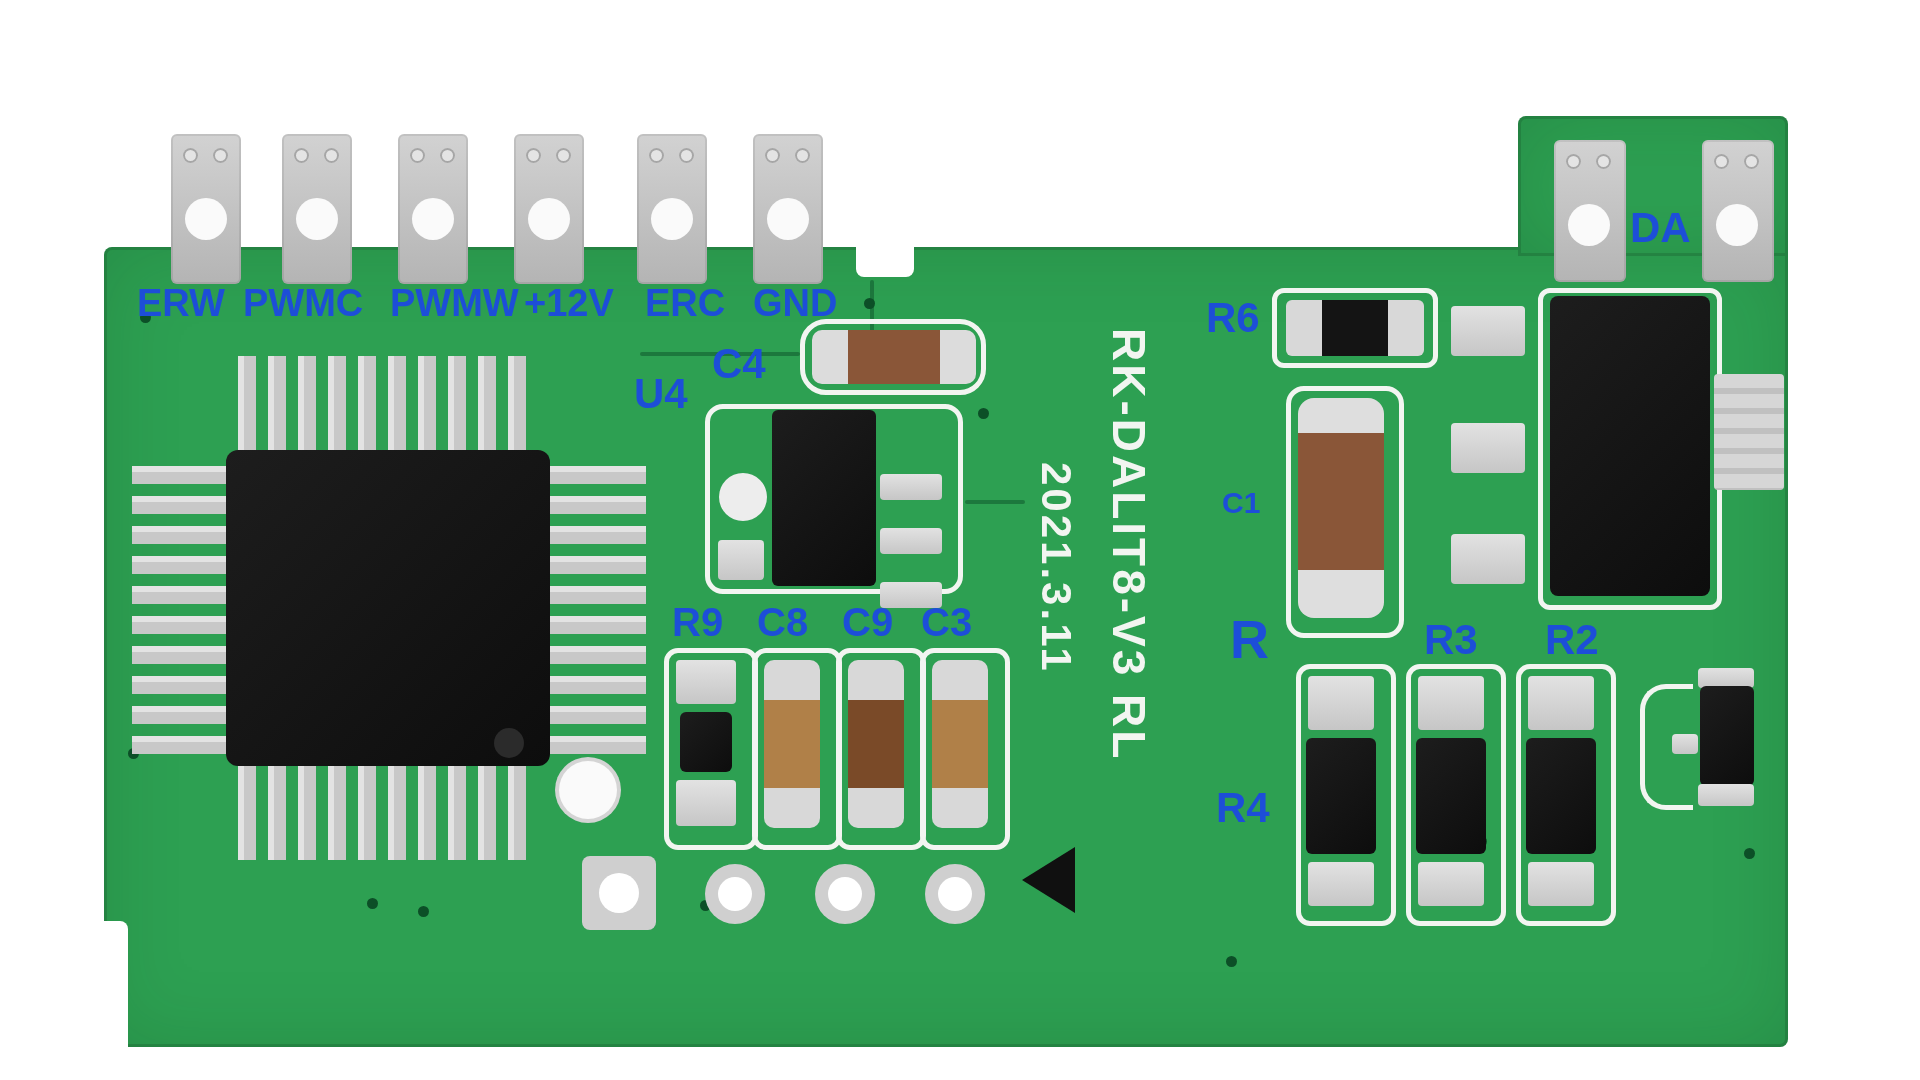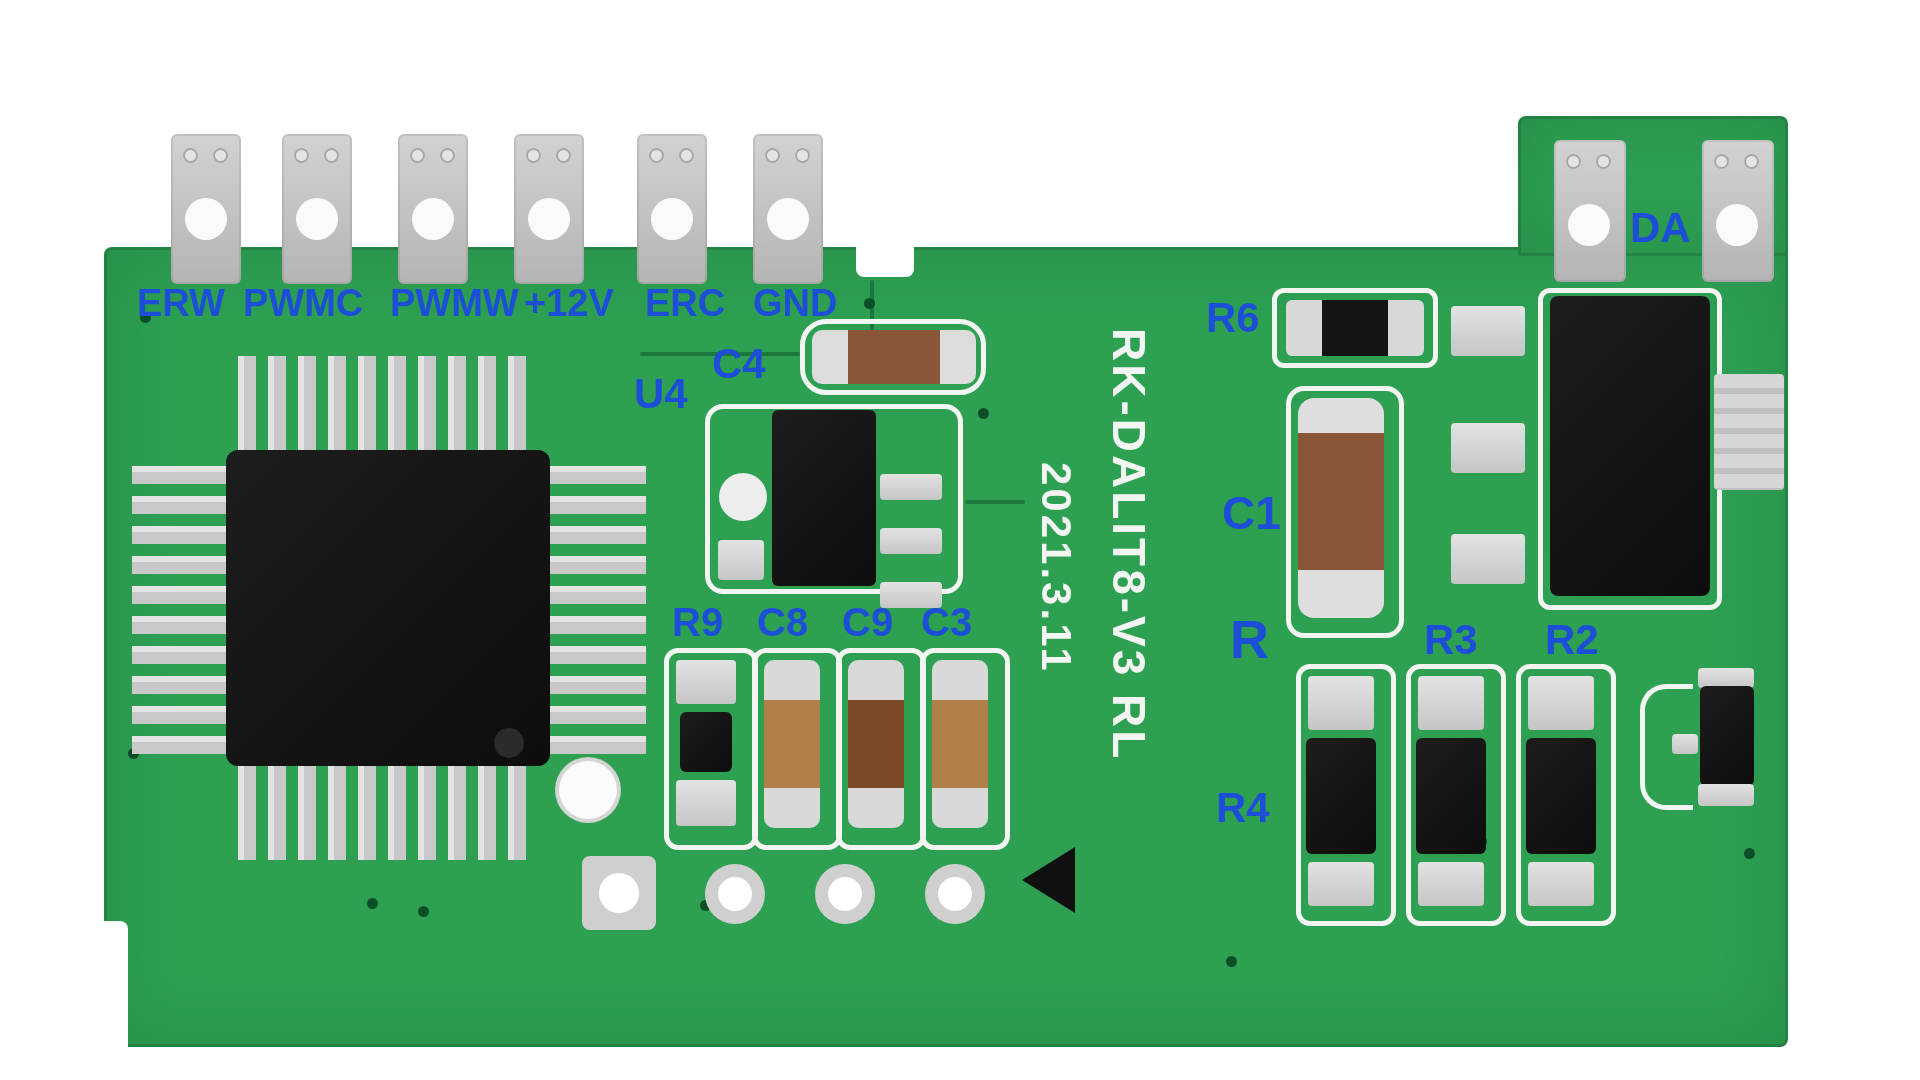--- a/index.html
+++ b/index.html
@@ -150,21 +150,21 @@
   <div class="outline" style="left:1272px;top:288px;width:156px;height:70px;border-radius:12px;"></div>
   <div class="abs" style="left:1286px;top:300px;width:138px;height:56px;border-radius:6px;background:linear-gradient(90deg,#d8d8d8 0 26%,#141414 26% 74%,#d8d8d8 74%);"></div>
 
   <div class="abs silver" style="left:1451px;top:306px;width:74px;height:50px;"></div>
   <div class="abs silver" style="left:1451px;top:423px;width:74px;height:50px;"></div>
   <div class="abs silver" style="left:1451px;top:534px;width:74px;height:50px;"></div>
   <div class="outline" style="left:1538px;top:288px;width:174px;height:312px;border-radius:12px;"></div>
   <div class="abs blackpart" style="left:1550px;top:296px;width:160px;height:300px;border-radius:8px;"></div>
   <div class="abs" style="left:1714px;top:374px;width:70px;height:116px;border-radius:4px;background:repeating-linear-gradient(180deg,#d6d6d6 0 14px,#c0c0c0 14px 20px);"></div>
 
-  <span class="silk" style="left:1222px;top:486px;font-size:46px;">C1</span>
+  <span class="silk" style="left:1222px;top:486px;font-size:30px;">C1</span>
   <div class="outline" style="left:1286px;top:386px;width:108px;height:242px;border-radius:18px;"></div>
   <div class="abs" style="left:1298px;top:398px;width:86px;height:220px;border-radius:16px;background:linear-gradient(180deg,#dedede 0 16%,#8a5638 16% 78%,#dedede 78%);"></div>
 
   <span class="silk" style="left:1230px;top:608px;font-size:54px;">R</span>
   <span class="silk" style="left:1424px;top:616px;font-size:42px;">R3</span>
   <span class="silk" style="left:1545px;top:616px;font-size:42px;">R2</span>
   <span class="silk" style="left:1216px;top:784px;font-size:42px;">R4</span>
 
   <div class="outline" style="left:1296px;top:664px;width:90px;height:252px;"></div>
   <div class="abs silver" style="left:1308px;top:676px;width:66px;height:54px;"></div>

